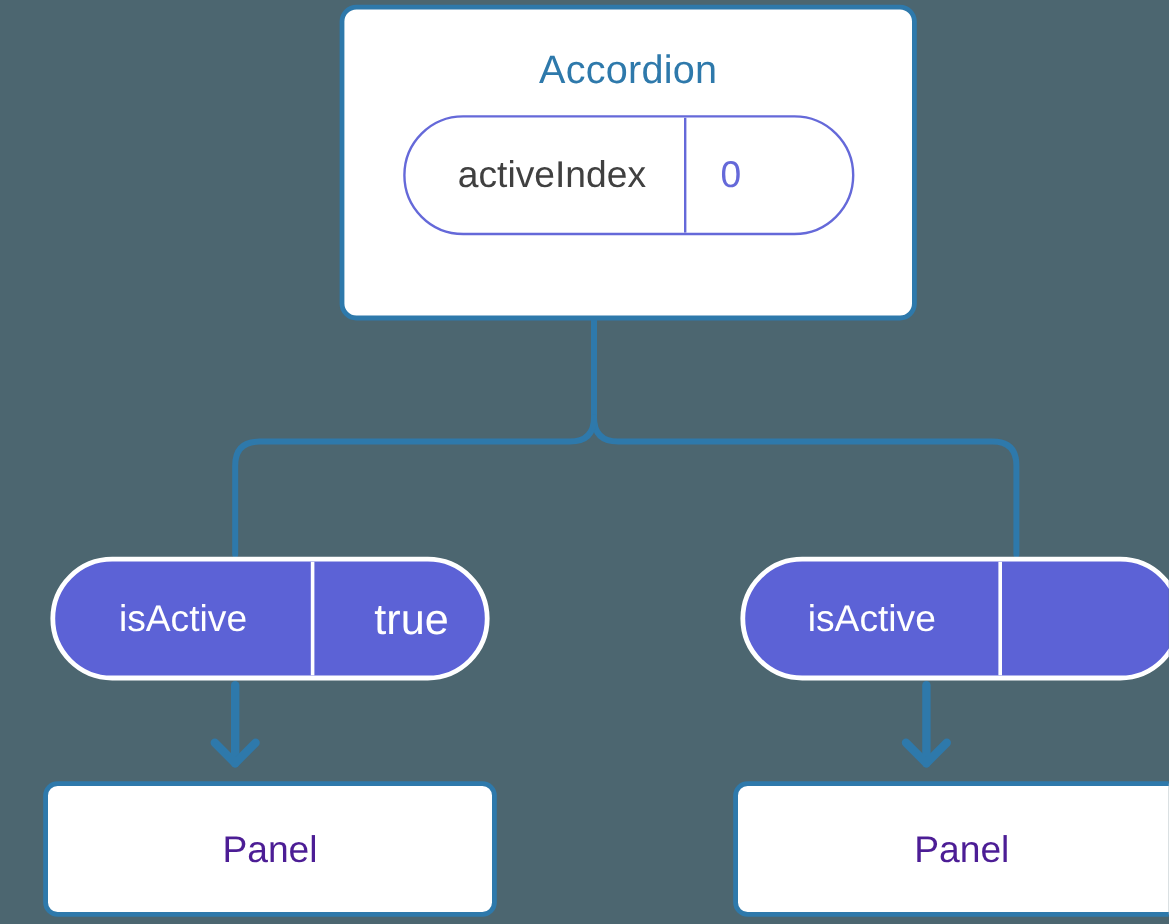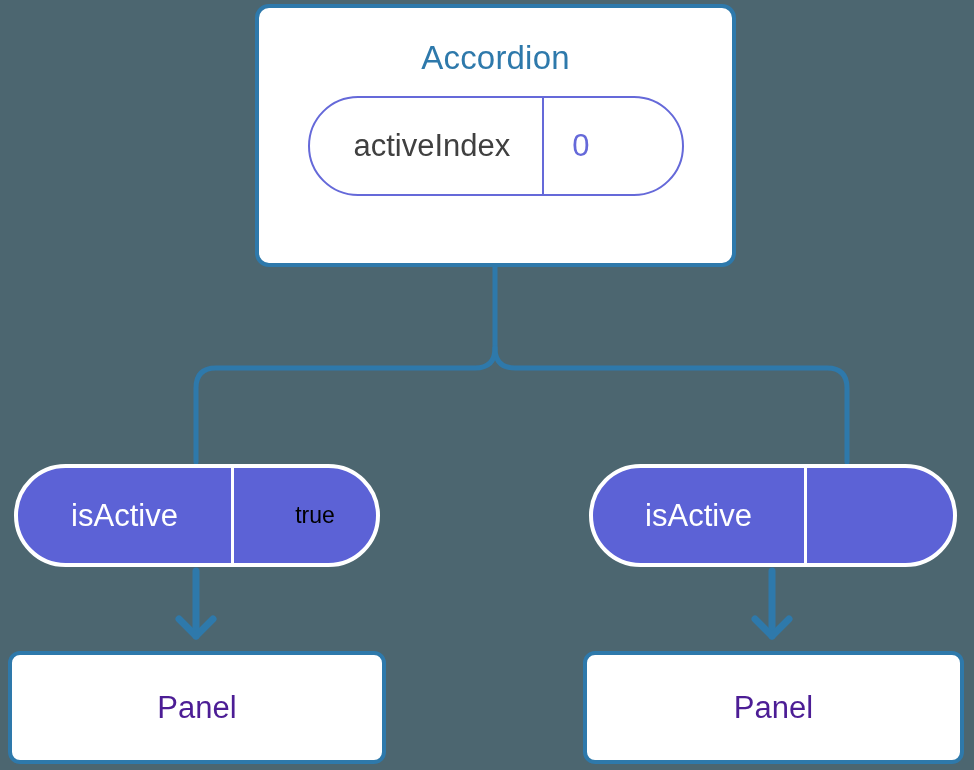--- a/index.html
+++ b/index.html
@@ -27,20 +27,21 @@
     width: 974px;
     height: 770px;
     z-index: 1;
     pointer-events: none;
   }
   
   .node {
     position: absolute;
     z-index: 2;
     box-sizing: border-box;
+    margin-left: 28px;
   }
   
   .card {
     background: #ffffff;
     border: 4px solid #2e79ab;
     border-radius: 14px;
     display: flex;
     flex-direction: column;
     align-items: center;
   }
@@ -103,22 +104,22 @@
     border-radius: 999px;
     height: 103px;
     gap: 20px;
   }
   .pill-filled .pill-key {
     color: #ffffff;
     font-size: 31px;
     border-right: 3px solid #ffffff;
   }
   .pill-filled .pill-val {
-    color: #000000;
-    font-size: 23px;
+    color: #ffffff;
+    font-size: 36px;
   }
   #is-active-true-pill {
     left: 14px;
     top: 464px;
     width: 366px;
   }
   #is-active-true-pill .pill-key { width: 216px; }
   #is-active-true-pill .pill-val { flex: 1; }
 
   #is-active-false-pill {

